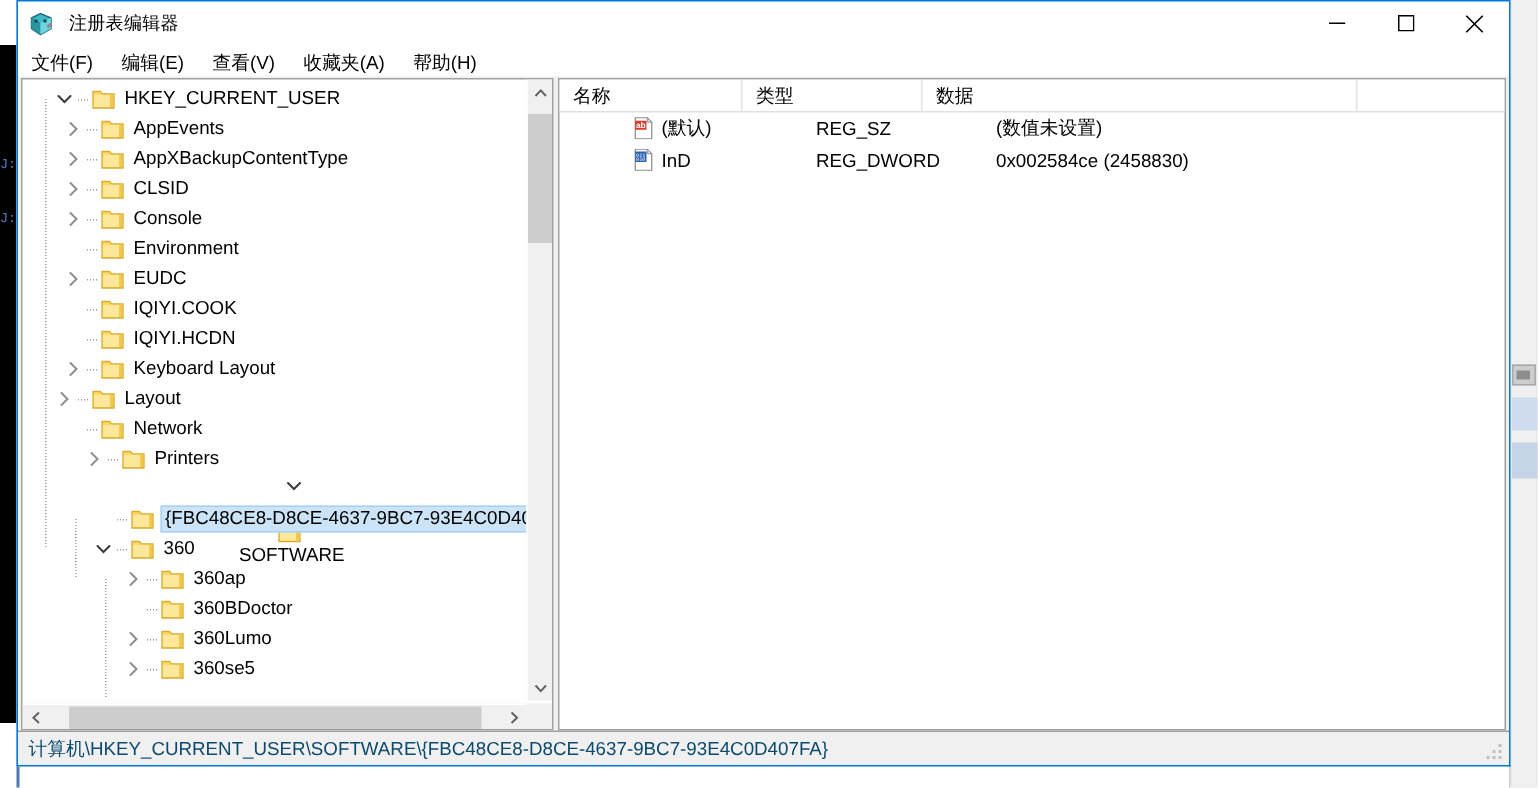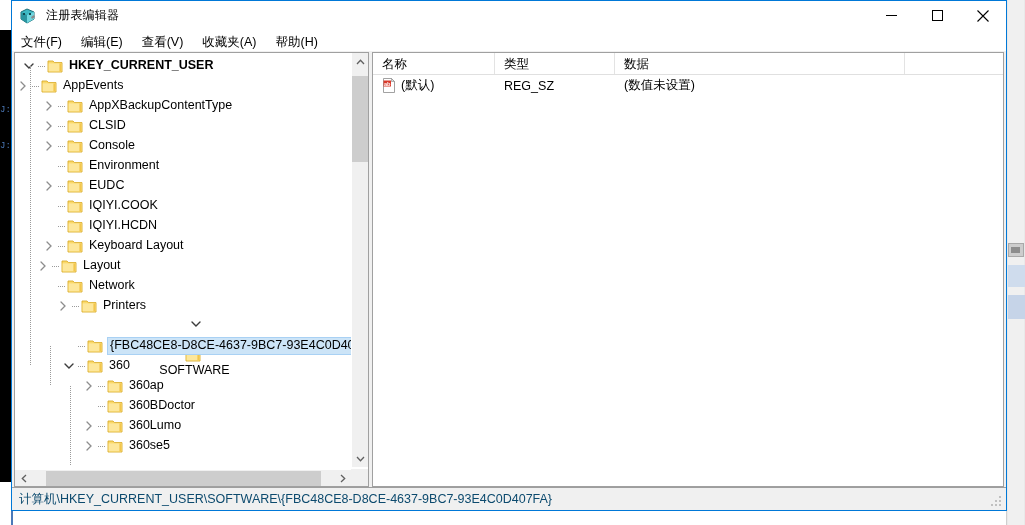--- a/index.html
+++ b/index.html
@@ -298,20 +298,21 @@
     color: #000000;
     padding: 3px 0 0 9px;
     border-right: 1px solid #e3e3e3;
     flex: none;
     white-space: nowrap;
   }
   .lv-row {
     height: 21px;
     display: flex;
     align-items: center;
+    margin-left: 40px;
   }
   .lv-cell {
     font-size: 12.5px;
     color: #000000;
     padding-left: 9px;
     flex: none;
     white-space: nowrap;
     overflow: hidden;
     display: flex;
     align-items: center;
@@ -405,37 +406,37 @@
     <div class="menu-item">查看(V)</div>
     <div class="menu-item">收藏夹(A)</div>
     <div class="menu-item">帮助(H)</div>
   </div>
 
   <div class="win-body">
 
     <div class="tree-pane">
       <div class="tree-scroll-area">
         <div class="tree-inner" id="tree-inner">
-            <div class="tnode" style="padding-left: 6px; font-weight: bold;">
+            <div class="tnode" style="padding-left: 20px;">
               <span class="arrow">
                 <svg width="10" height="8" viewBox="0 0 10 8">
                   <path d="M1 2 L5 6 L9 2" stroke="#3c3c3c" stroke-width="1.4" fill="none" stroke-linecap="round"></path>
                 </svg>
               </span>
               <span class="dots"></span>
               <span class="folder">
                 <svg width="16" height="14" viewBox="0 0 16 14">
                   <path d="M1 2 h5 l1.4 1.6 H15 V13 H1 Z" fill="#fbd96a" stroke="#d9ad2e" stroke-width="0.9"></path>
                   <path d="M1.6 4.4 H14.4 V12.4 H1.6 Z" fill="#fde79b"></path>
                   <path d="M12.4 4.4 H14.4 V12.4 H12.4 Z" fill="#f3c64c"></path>
                 </svg>
               </span>
               <span class="tlabel">HKEY_CURRENT_USER</span>
             </div>
-            <div class="tnode" style="">
+            <div class="tnode" style="padding-left: 26px;">
               <span class="arrow">
                 <svg width="8" height="10" viewBox="0 0 8 10">
                   <path d="M2 1 L6 5 L2 9" stroke="#8d8d8d" stroke-width="1.3" fill="none" stroke-linecap="round"></path>
                 </svg>
               </span>
               <span class="dots"></span>
               <span class="folder">
                 <svg width="16" height="14" viewBox="0 0 16 14">
                   <path d="M1 2 h5 l1.4 1.6 H15 V13 H1 Z" fill="#fbd96a" stroke="#d9ad2e" stroke-width="0.9"></path>
                   <path d="M1.6 4.4 H14.4 V12.4 H1.6 Z" fill="#fde79b"></path>
@@ -760,20 +761,36 @@
                   <path d="M9.5 0.5 L12.5 3.5 H9.5 Z" fill="#dcdcdc" stroke="#8a8a8a" stroke-width="0.6"></path>
                   <rect x="1.5" y="2.5" width="7.5" height="6" fill="#d93a2b"></rect>
                   <text x="5.2" y="7.6" font-size="5.6" fill="#ffffff" text-anchor="middle" font-family="Liberation Sans, sans-serif" font-weight="bold">ab</text>
                 </svg>
               </span>
               <span>(默认)</span>
             </div>
             <div class="lv-cell" style="width: 120px;">REG_SZ</div>
             <div class="lv-cell" style="width: 290px;">(数值未设置)</div>
           </div>
+          <div class="lv-row">
+            <div class="lv-cell" style="width: 122px;">
+              <span class="val-icon">
+                <svg width="14" height="15" viewBox="0 0 14 15">
+                  <path d="M1.5 0.5 H9.5 L12.5 3.5 V14.5 H1.5 Z" fill="#ffffff" stroke="#8a8a8a" stroke-width="0.8"></path>
+                  <path d="M9.5 0.5 L12.5 3.5 H9.5 Z" fill="#dcdcdc" stroke="#8a8a8a" stroke-width="0.6"></path>
+                  <rect x="1.5" y="2.0" width="7.5" height="7" fill="#2d5fb0"></rect>
+                  <text x="5.2" y="5.4" font-size="3.5" fill="#ffffff" text-anchor="middle" font-family="Liberation Mono, monospace">011</text>
+                  <text x="5.2" y="8.6" font-size="3.5" fill="#ffffff" text-anchor="middle" font-family="Liberation Mono, monospace">010</text>
+                </svg>
+              </span>
+              <span>InD</span>
+            </div>
+            <div class="lv-cell" style="width: 120px;">REG_DWORD</div>
+            <div class="lv-cell" style="width: 290px;">0x002584ce (2458830)</div>
+          </div>
         </div>
     </div>
   </div>
 
   <div class="statusbar">
     <div class="status-text">计算机\HKEY_CURRENT_USER\SOFTWARE\{FBC48CE8-D8CE-4637-9BC7-93E4C0D407FA}</div>
     <div class="grip">
       <i style="left:8px;top:0px"></i>
       <i style="left:4px;top:4px"></i>
         <i style="left:8px;top:4px"></i>

